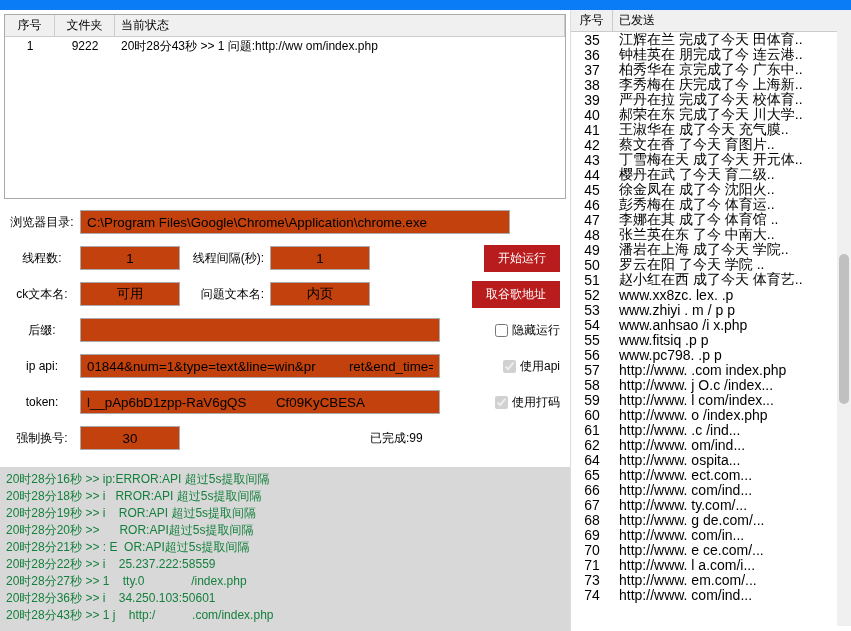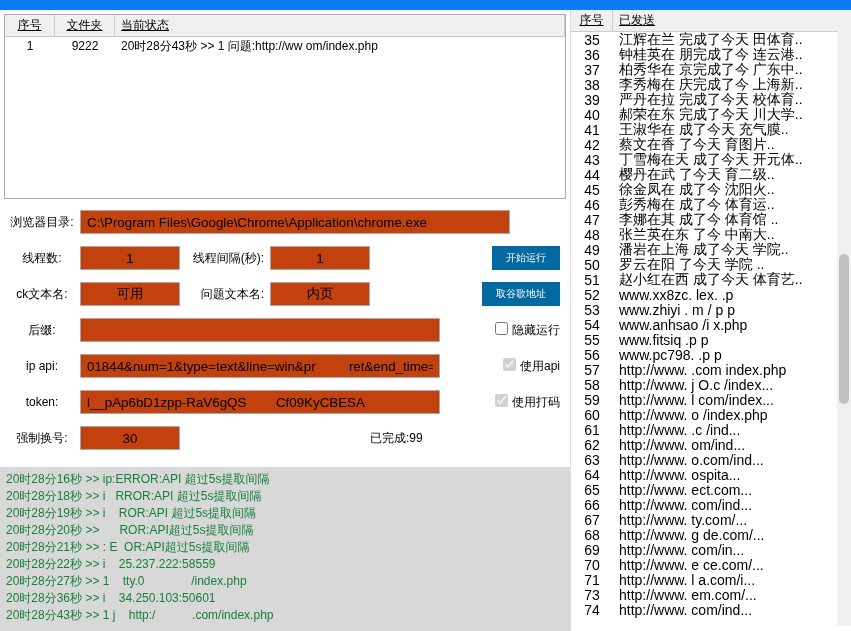--- a/index.html
+++ b/index.html
@@ -2,35 +2,35 @@
 <html><head>
 <meta charset="utf-8">
 <style>
 * { box-sizing: border-box; margin: 0; padding: 0; }
 body { font-family: "SimSun", "Microsoft YaHei", sans-serif; font-size: 12px; background: #fff; width: 851px; height: 631px; overflow: hidden; position: relative; }
 .titlebar { height: 10px; background: #0a7cf5; }
 .main { display: flex; height: 621px; }
 .left { width: 570px; display: flex; flex-direction: column; }
 .right { flex: 1; border-left: 1px solid #ddd; }
 .grid-head { display: flex; background: #f0f0f0; border-bottom: 1px solid #ccc; height: 22px; align-items: center; }
-.grid-head > div { padding: 2px 6px; border-right: 1px solid #ccc; text-decoration: underline; }
+.grid-head > div { padding: 2px 6px; border-right: 1px solid #ccc; }
 .grid-body { background: #fff; overflow: hidden; }
 .row { display: flex; height: 18px; align-items: center; }
 .row > div { padding: 1px 6px; white-space: nowrap; overflow: hidden; }
 .col-seq { width: 50px; text-align: center; }
 .col-folder { width: 60px; text-align: center; }
 .col-status { flex: 1; }
 .upper-grid { height: 185px; border: 1px solid #aaa; margin: 4px; }
 .form { padding: 6px 10px; }
 .frow { display: flex; align-items: center; margin-bottom: 10px; height: 26px; }
 .flabel { width: 70px; text-align: center; padding-right: 6px; }
 .finput { border: 1px solid #aaa; height: 24px; padding: 2px 6px; text-align: center; background: #c2410c; }
 .flabel2 { width: 90px; text-align: right; padding-right: 6px; }
-.btn { background: #0369a1; color: #fff; border: none; padding: 5px 14px; cursor: pointer; font-size: 10px; }
-.chk { display: inline-flex; align-items: flex-start; margin-left: 25px; }
+.btn { background: #b91c1c; color: #fff; border: none; padding: 5px 14px; cursor: pointer; font-size: 12px; }
+.chk { display: inline-flex; align-items: center; margin-left: 25px; }
 .chk input { margin-right: 4px; }
 .console { background: #d8d8d8; flex: 1; padding: 4px 6px; font-size: 12px; line-height: 17px; overflow: hidden; }
 .console-line { color: #15803d; white-space: pre; }
 .rcol-seq { width: 42px; text-align: center; }
 .rcol-sent { flex: 1; padding-left: 4px; white-space: nowrap; overflow: hidden; }
 .right-grid-body { height: 596px; overflow-y: auto; }
 .right .row { height: 15px; font-size: 14px; }
 .scrollbar-fake { position: absolute; right: 0; top: 10px; width: 14px; height: 616px; background: #f0f0f0; }
 .scrollbar-thumb { position: absolute; top: 244px; left: 2px; width: 10px; height: 150px; background: #c0c0c0; border-radius: 5px; }
 </style>
@@ -238,24 +238,20 @@
         </div>
         <div class="row">
           <div class="rcol-seq">61</div>
           <div class="rcol-sent">http://www.        .c  /ind...</div>
         </div>
         <div class="row">
           <div class="rcol-seq">62</div>
           <div class="rcol-sent">http://www.       om/ind...</div>
         </div>
         <div class="row">
-          <div class="rcol-seq">63</div>
-          <div class="rcol-sent">http://www.       o.com/ind...</div>
-        </div>
-        <div class="row">
           <div class="rcol-seq">64</div>
           <div class="rcol-sent">http://www.        ospita...</div>
         </div>
         <div class="row">
           <div class="rcol-seq">65</div>
           <div class="rcol-sent">http://www.        ect.com...</div>
         </div>
         <div class="row">
           <div class="rcol-seq">66</div>
           <div class="rcol-sent">http://www.        com/ind...</div>

